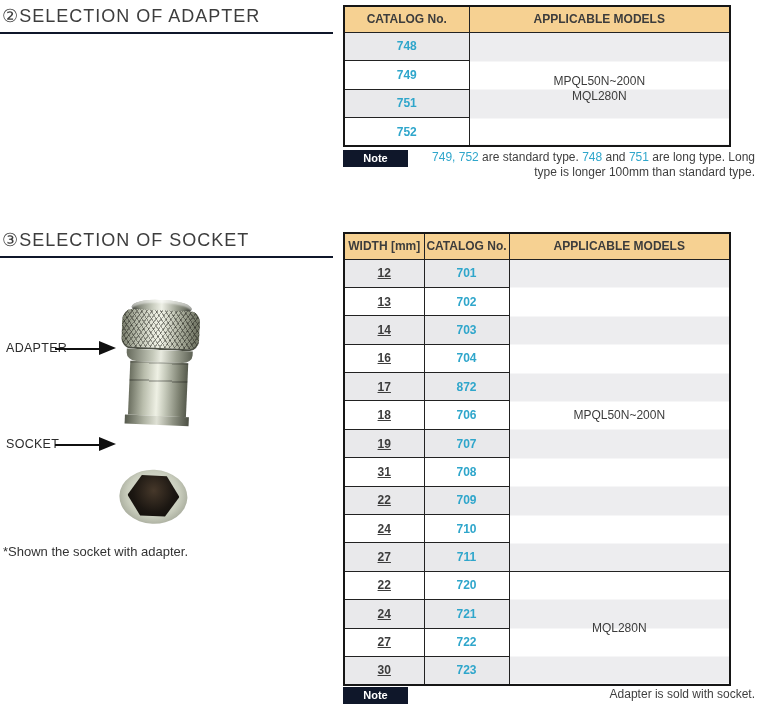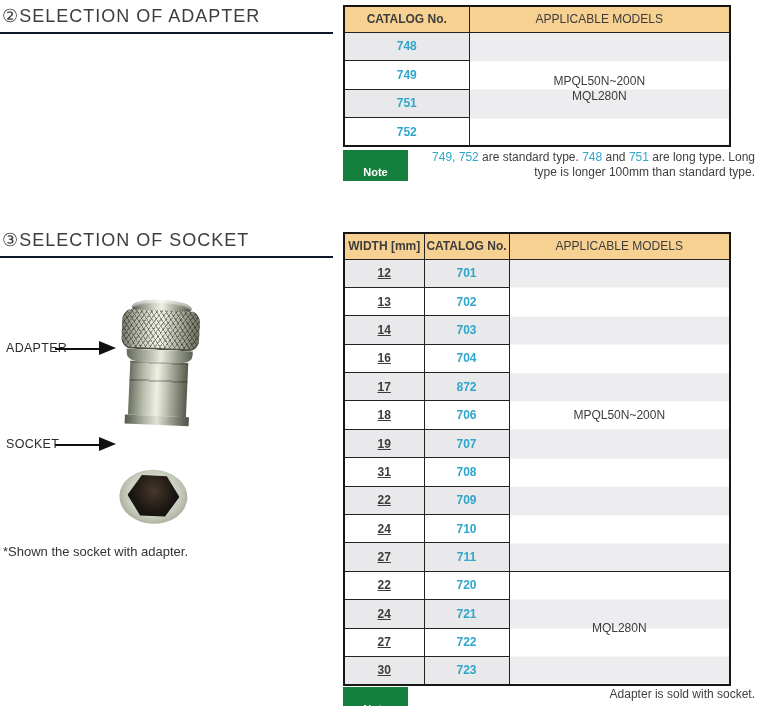--- a/index.html
+++ b/index.html
@@ -15,39 +15,39 @@
   .circ { letter-spacing:0; margin-right:1px; }
 
   
   .tbl { position:absolute; left:343px; width:388px; border-collapse:collapse; table-layout:fixed;
          border:2px solid #161616; }
   #tbl-adapter { top:5px; }
   #tbl-socket  { top:232px; }
   .tbl th, .tbl td { border:1px solid #222; text-align:center; vertical-align:middle;
                      font-size:12px; color:#3c3c3c; overflow:hidden; }
   .tbl th { background:#F6D192; height:26px; font-weight:bold; }
-  th.light { font-weight:normal; }
+  th.light { font-weight:bold; }
   #tbl-adapter td { height:28.5px; }
   #tbl-socket  td { height:28.4px; }
   td.catalog { color:#2FA6CB; font-weight:bold; }
   td.width-cell { font-weight:bold;text-decoration:underline; }
   tr.shade td { background:#E9E9EB; }
   tr:not(.shade) td { background:#ffffff; }
   td.merged-a { background:repeating-linear-gradient(180deg,#EDEDEF 0 28.5px,#ffffff 28.5px 57px) !important;
                 font-size:12px; line-height:15px; }
   td.merged-s { font-size:12px; }
   td.merged-s.start-shade { background:repeating-linear-gradient(180deg,#EDEDEF 0 28.4px,#ffffff 28.4px 56.8px) !important; }
   td.merged-s.start-white { background:repeating-linear-gradient(180deg,#ffffff 0 28.4px,#EDEDEF 28.4px 56.8px) !important; }
 
   
   .note { position:absolute; left:343px; width:412px; display:flex; align-items:flex-start; }
   #note-adapter { top:150px; }
   #note-socket  { top:687px; }
-  .note-label { flex:0 0 65px; background:#15803d; color:#fff; font-size:11px; font-weight:bold;
-                text-align:center; padding:16px 0 3px; }
+  .note-label { flex:0 0 65px; background:#0f172a; color:#fff; font-size:11px; font-weight:bold;
+                text-align:center; padding:2px 0 3px; }
   .note-body { margin-left:11px; flex:1; font-size:12px; line-height:15px; color:#3f3f3f; text-align:right; }
   .cyan { color:#2FA6CB; }
 
   
   .fig-label { position:absolute; font-size:12.5px; color:#2c2c2c; letter-spacing:.3px; }
   #label-adapter { left:6px; top:341px; }
   #label-socket  { left:6px; top:437px; }
   .arrow { position:absolute; width:62px; height:15px; }
   #arrow-adapter { left:55px; top:341px; }
   #arrow-socket  { left:55px; top:437px; }

